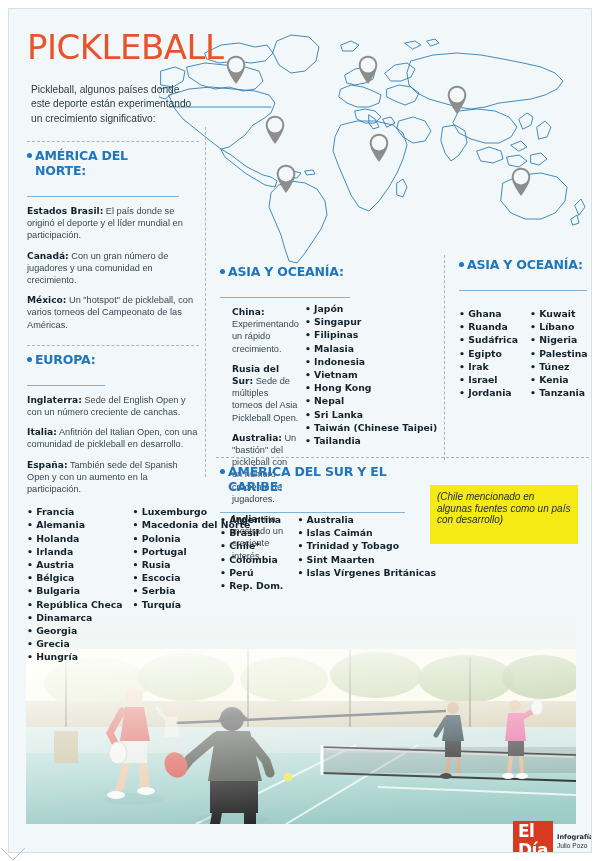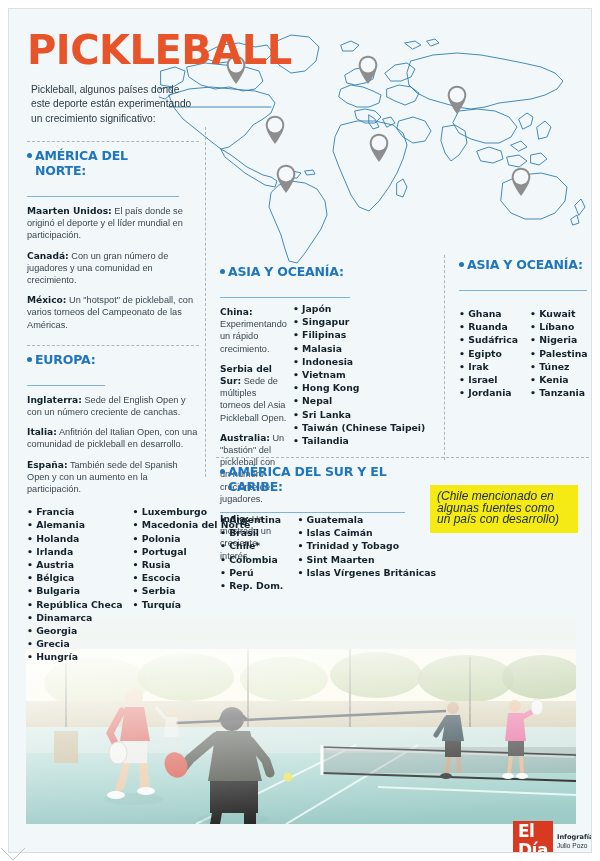--- a/index.html
+++ b/index.html
@@ -23,21 +23,21 @@
     width:434px; height:250px;
     overflow:hidden;
   }
   #map-layer svg{ display:block; }
   .pin{ position:absolute; width:22px; height:30px; }
   .pin svg{ width:22px; height:30px; display:block; }
 
   
   #title{
     position:absolute; left:18px; top:18px;
-    font-size:40px; font-weight:bold;
+    font-size:34px; font-weight:normal;
     letter-spacing:-0.5px;
     color:#e8542a;
     font-family:"DejaVu Sans", sans-serif;
     z-index:6;
   }
   #intro{
     position:absolute; left:22px; top:62px; width:170px;
     font-size:10.2px; line-height:14.4px;
     color:#2d3b44;
     z-index:6;
@@ -89,40 +89,40 @@
 
   
   .dash-v{
     position:absolute; width:0;
     border-left:1.3px dashed #aab7bf;
     z-index:5;
   }
 
   
   #col2{ position:absolute; left:211px; top:255px; width:196px; z-index:6; }
-  #asia-wrap{ display:flex; gap:6px; }
+  #asia-wrap{ display:flex; gap:6px;margin-left:12px; }
   #asia-text{ width:114px; }
   #asia-list{ padding-top:4px; }
 
   
   #col3{ position:absolute; left:450px; top:248px; width:140px; z-index:6; }
   #afr-lists{ display:flex; gap:12px; margin-top:16px; }
 
   
   #col4{ position:absolute; left:211px; top:455px; width:196px; z-index:6; }
   #sa-head{ width:185px; }
   #sa-lists{ display:flex; gap:14px; }
   #sa-col2{ }
 
   
   #note{
     position:absolute; left:421px; top:476px; width:148px;
     background:#f5ea13;
-    padding:6px 7px 7px 7px;
-    font-size:12px; line-height:11.5px;
+    padding:6px 7px 18px 7px;
+    font-size:10px; line-height:11.5px;
     font-style:italic; color:#20303a;
     z-index:7;
   }
 
   
   #photo{
     position:absolute; left:17px; top:640px;
     width:550px; height:175px;
     overflow:hidden; z-index:4;
   }
@@ -276,21 +276,21 @@
   <div id="col1">
 
     <div class="dash-h"></div>
 
     <div class="sec-head">
       <span class="dot"></span>
       <span>AMÉRICA DEL NORTE:</span>
     </div>
 
     <p class="entry">
-      <b>Maarten Unidos:</b><span> El país donde se originó el deporte y el líder mundial en participación.</span>
+      <b>Estados Brasil:</b><span> El país donde se originó el deporte y el líder mundial en participación.</span>
     </p>
     <p class="entry">
       <b>Canadá:</b><span> Con un gran número de jugadores y una comunidad en crecimiento.</span>
     </p>
     <p class="entry">
       <b>México:</b><span> Un "hotspot" de pickleball, con varios torneos del Campeonato de las Américas.</span>
     </p>
 
     <div class="dash-h" style="margin-top:14px;"></div>
 
@@ -342,21 +342,21 @@
       <span class="dot"></span>
       <span>ASIA Y OCEANÍA:</span>
     </div>
 
     <div id="asia-wrap">
       <div id="asia-text">
         <p class="entry">
           <b>China:</b><span> Experimentando un rápido crecimiento.</span>
         </p>
         <p class="entry">
-          <b>Serbia del Sur:</b><span> Sede de múltiples torneos del Asia Pickleball Open.</span>
+          <b>Rusia del Sur:</b><span> Sede de múltiples torneos del Asia Pickleball Open.</span>
         </p>
         <p class="entry">
           <b>Australia:</b><span> Un "bastión" del pickleball con un número creciente de jugadores.</span>
         </p>
         <p class="entry">
           <b>India:</b><span> Ha mostrado un creciente interés.</span>
         </p>
       </div>
       <ul class="blist" id="asia-list">
           <li>Japón</li>
@@ -411,21 +411,21 @@
     <div id="sa-lists">
       <ul class="blist">
           <li>Argentina</li>
           <li>Brasil</li>
           <li>Chile*</li>
           <li>Colombia</li>
           <li>Perú</li>
           <li>Rep. Dom.</li>
         </ul>
       <ul class="blist" id="sa-col2">
-          <li>Guatemala</li>
+          <li>Australia</li>
           <li>Islas Caimán</li>
           <li>Trinidad y Tobago</li>
           <li>Sint Maarten</li>
           <li>Islas Vírgenes Británicas</li>
         </ul>
     </div>
   </div>
 
   <div id="note">(Chile mencionado en algunas fuentes como un país con desarrollo)</div>
 

